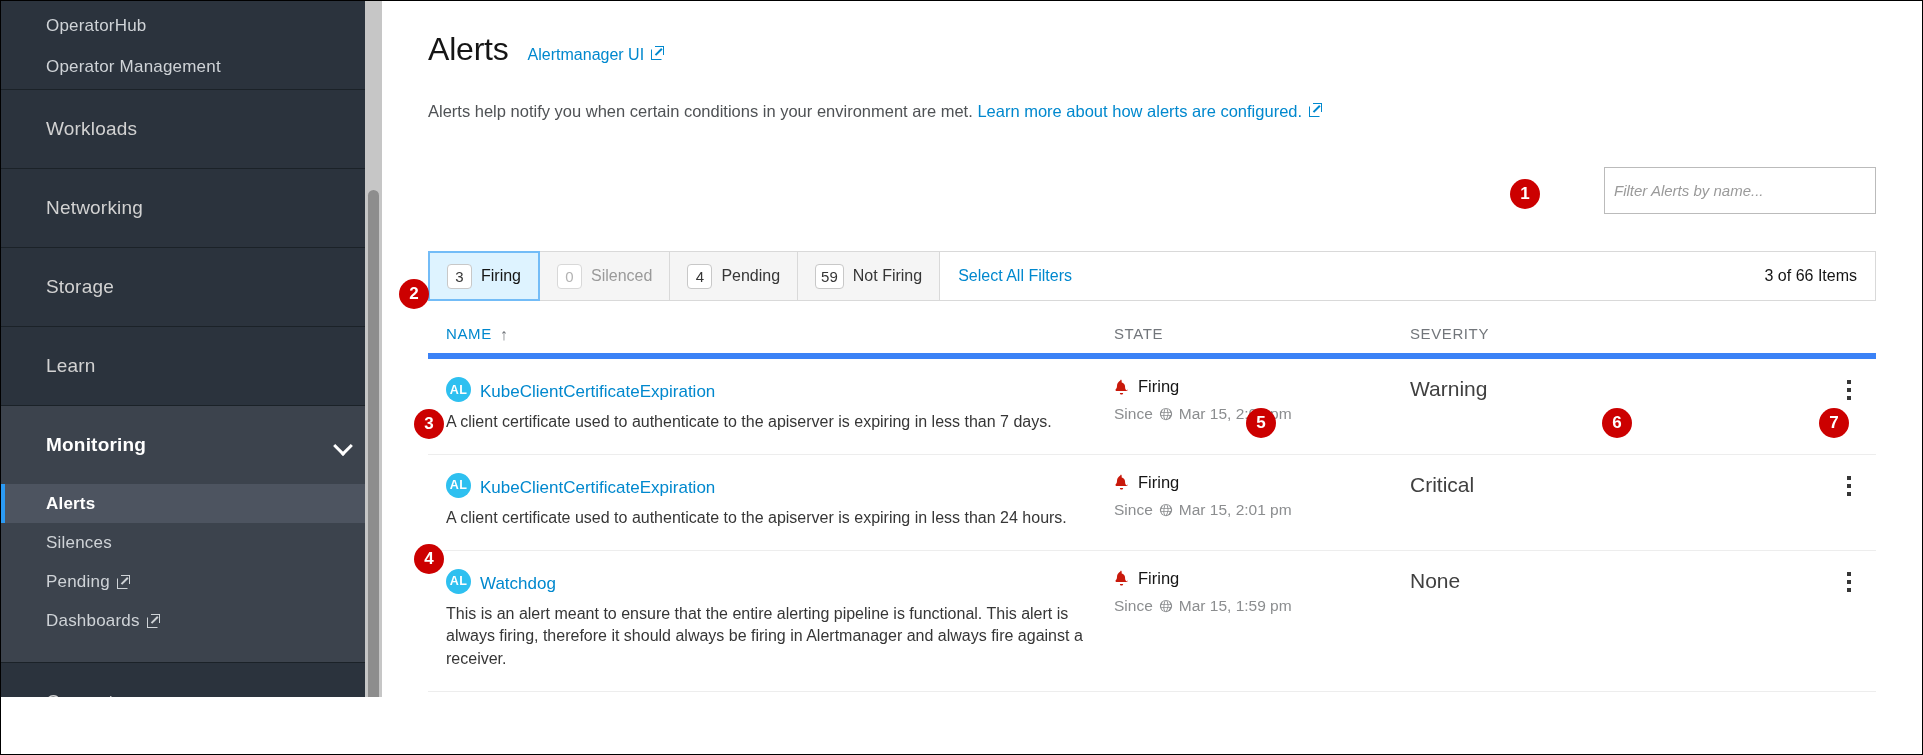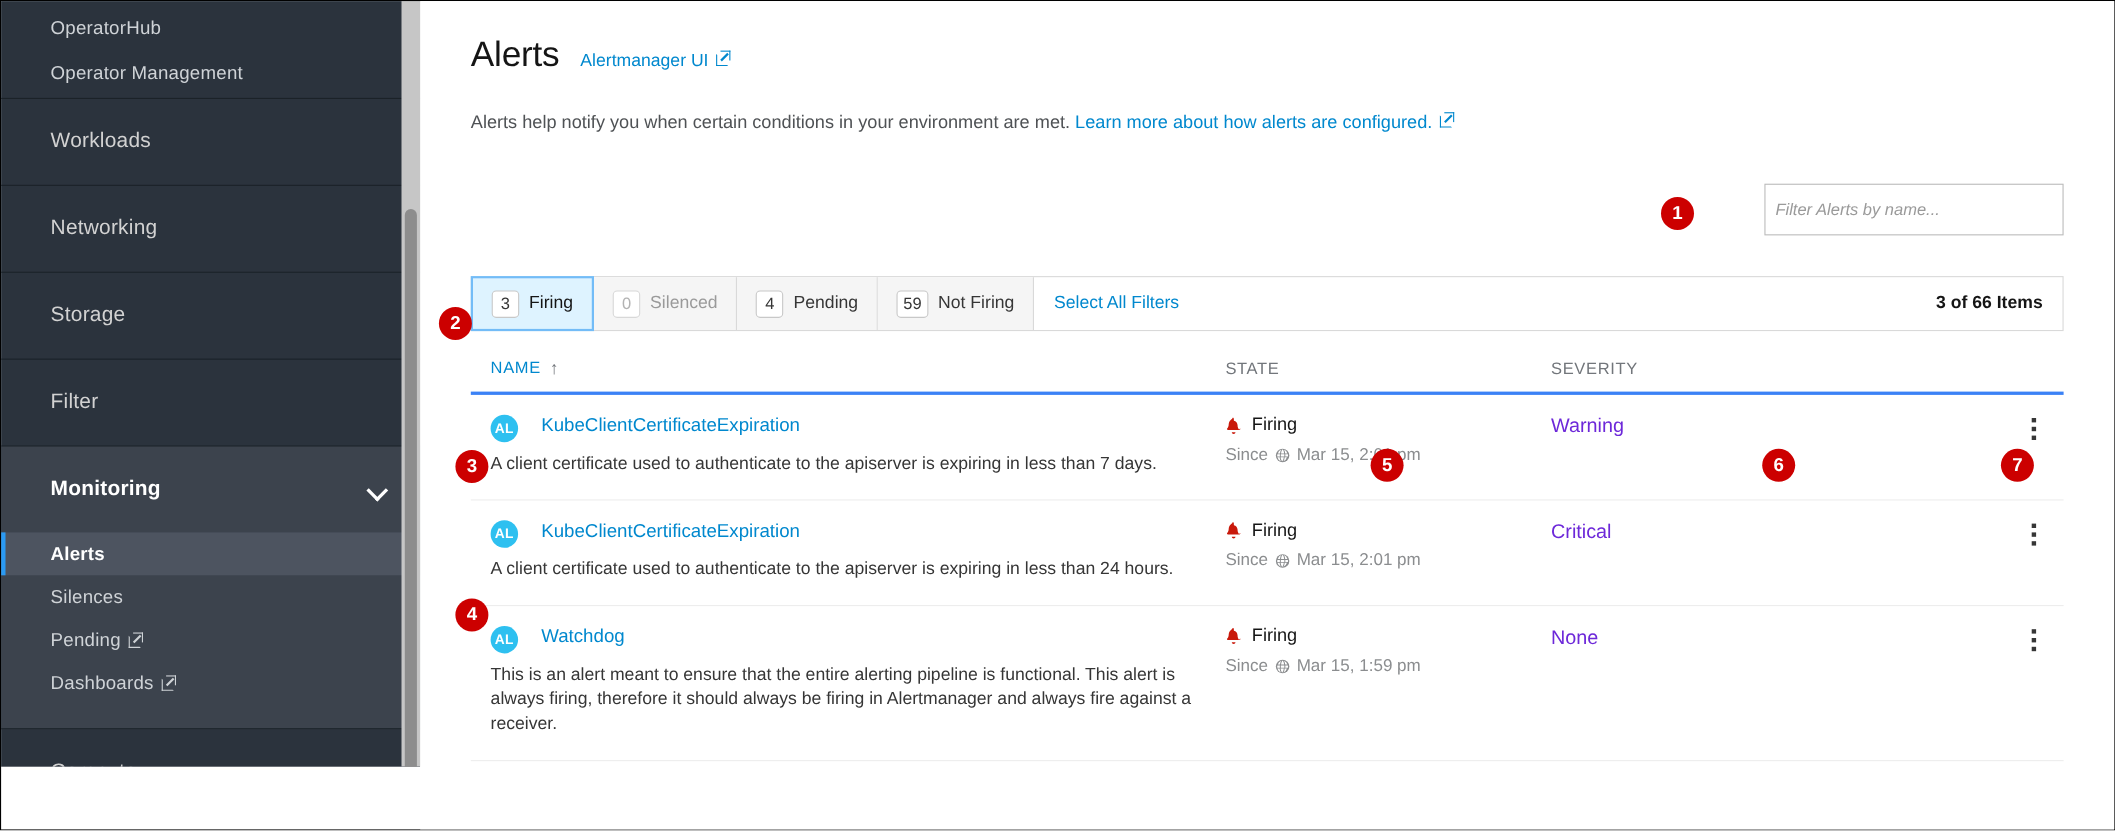--- a/index.html
+++ b/index.html
@@ -222,32 +222,32 @@
     font-size: 16px;
     cursor: pointer;
     white-space: nowrap;
   }
   .toolbar-spacer { flex: 1; }
   .items-count {
     display: flex;
     align-items: center;
     padding-right: 18px;
     font-size: 16px;
-    font-weight: 700;
+    font-weight: 400;
     color: #151515;
     white-space: nowrap;
   }
 
   
   .tbl { width: 100%; margin-top: 14px; }
   .tbl-head {
     display: flex;
     align-items: center;
     height: 44px;
-    border-bottom: 3px solid #3b82f6;
+    border-bottom: 6px solid #3b82f6;
   }
   .col-name { width: 686px; flex: 0 0 686px; padding-left: 18px; }
   .col-state { width: 296px; flex: 0 0 296px; }
   .col-sev { width: 230px; flex: 0 0 230px; }
   .col-kebab { flex: 1; display: flex; justify-content: flex-end; padding-right: 16px; }
 
   .th {
     font-size: 15px;
     letter-spacing: .6px;
     color: #72767b;
@@ -276,21 +276,21 @@
     justify-content: center;
     width: 25px; height: 25px;
     border-radius: 50%;
     background: #2ec0f0;
     color: #fff;
     font-size: 12.5px;
     font-weight: 600;
     letter-spacing: .3px;
     flex: 0 0 25px;
   }
-  .name-line { display: flex; align-items: flex-start; gap: 21px; }
+  .name-line { display: flex; align-items: flex-end; gap: 9px; }
   .alert-name {
     color: #0088ce;
     font-size: 17px;
     text-decoration: none;
     cursor: pointer;
   }
   .alert-desc {
     margin-top: 9px;
     font-size: 16px;
     color: #363636;
@@ -314,21 +314,21 @@
   .bell svg { display: block; }
   .state-since {
     margin-top: 9px;
     display: flex;
     align-items: center;
     gap: 6px;
     font-size: 15.5px;
     color: #8b8d8f;
   }
   .globe { display: inline-block; width: 14px; height: 14px; }
-  .sev-text { font-size: 18px; color: #6d28d9; }
+  .sev-text { font-size: 21px; color: #404040; }
 
   .kebab {
     width: 22px; height: 26px;
     display: flex;
     flex-direction: column;
     align-items: center;
     justify-content: center;
     gap: 4px;
     cursor: pointer;
   }
@@ -383,21 +383,21 @@
     </div>
 
     <div class="nav-section">
       <div class="nav-item top-level">
         <span>Storage</span>
       </div>
     </div>
 
     <div class="nav-section">
       <div class="nav-item top-level">
-        <span>Filter</span>
+        <span>Learn</span>
       </div>
     </div>
 
     <div class="nav-section expanded">
       <div class="nav-item top-level">
         <span>Monitoring</span>
         <span class="chev"></span>
       </div>
       <div class="sub-list">
         <div class="nav-item sub active">

